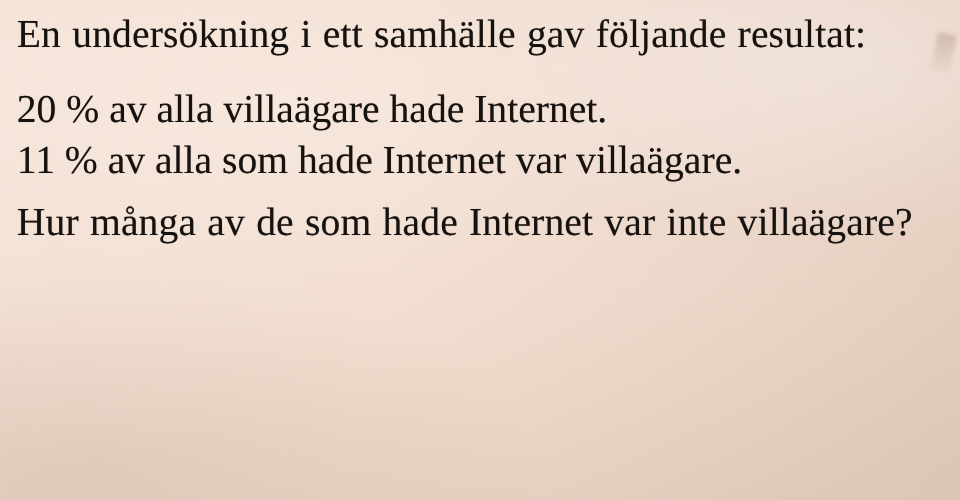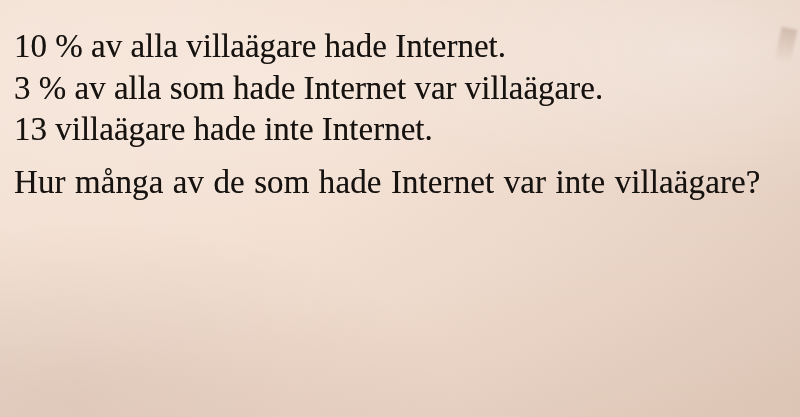--- a/index.html
+++ b/index.html
@@ -90,23 +90,23 @@
 </head>
 <body>
 
 <div id="page">
 
   <div id="grain"></div>
   <div id="corner-smudge"></div>
 
   <div id="text-block">
 
+    <p class="para" id="intro-paragraph">En undersökning i ett samhälle gav följande resultat:</p>
 
     <div id="facts-list">
-      <p class="fact-line">10 % av alla villaägare hade Internet.</p>
-      <p class="fact-line">3 % av alla som hade Internet var villaägare.</p>
-      <p class="fact-line">13 villaägare hade inte Internet.</p>
+      <p class="fact-line">20 % av alla villaägare hade Internet.</p>
+      <p class="fact-line">11 % av alla som hade Internet var villaägare.</p>
     </div>
 
     <p class="para" id="question-paragraph">Hur många av de som hade Internet var inte villaägare?</p>
 
   </div>
 </div>
 
 </body></html>

